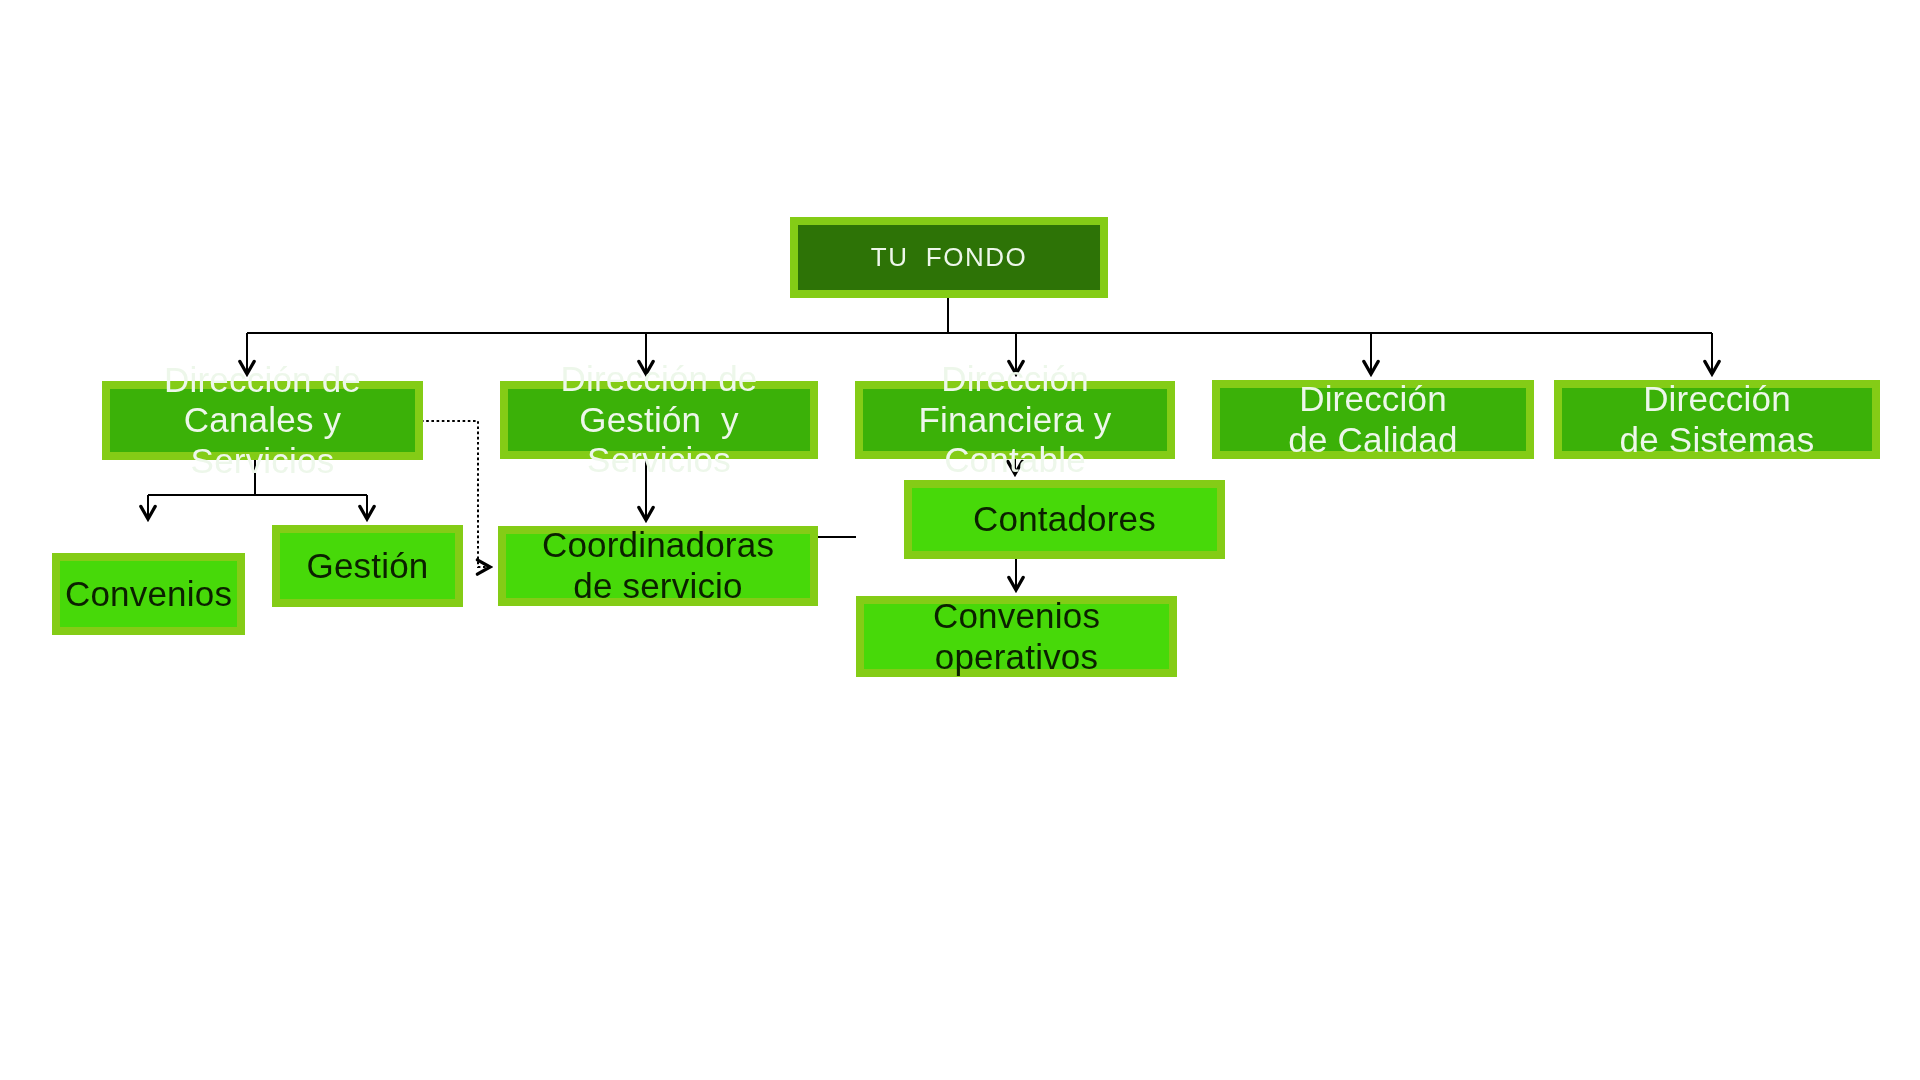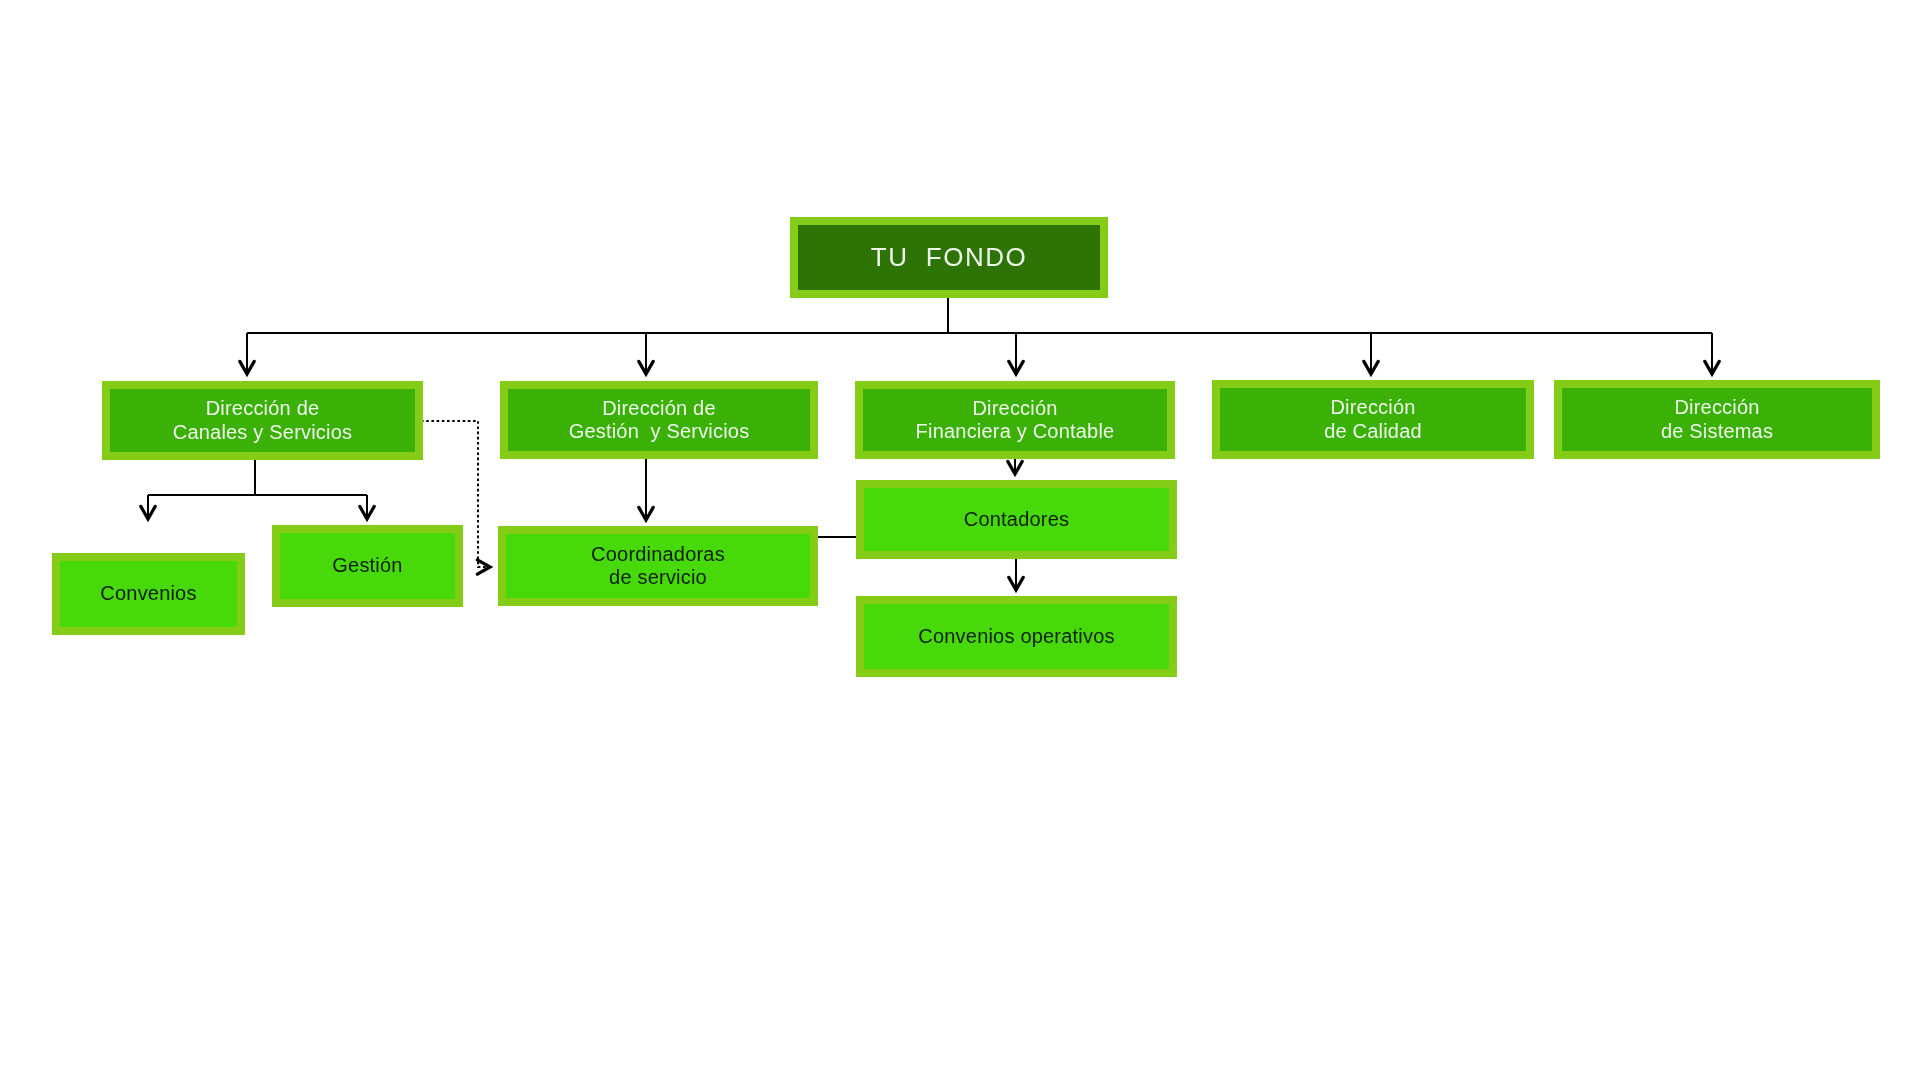--- a/index.html
+++ b/index.html
@@ -30,21 +30,21 @@
     display: flex;
     align-items: center;
     justify-content: center;
     text-align: center;
   }
   .box-root      { background: var(--root-fill, #2d7306); }
   .box-direction { background: var(--direction-fill, #3bb108); }
   .box-unit      { background: var(--unit-fill, #47d909); }
   .box-label {
     white-space: pre-wrap;
-    font-size: 20px;
+    font-size: 35px;
     line-height: 1.16;
     letter-spacing: 0.2px;
   }
   .label-light { color: var(--light-text, #edf7ea); }
   .label-dark  { color: var(--dark-text, #0b2000); }
   .box-root .box-label {
     font-size: 26px;
     letter-spacing: 1.5px;
   }
   .conn {
@@ -127,21 +127,21 @@
 
   <div class="box box-unit" style="left:272px; top:525px; width:191px; height:82px;">
     <span class="box-label label-dark">Gestión</span>
   </div>
 
   <div class="box box-unit" style="left:498px; top:526px; width:320px; height:80px;">
     <span class="box-label label-dark">Coordinadoras
 de servicio</span>
   </div>
 
-  <div class="box box-unit" style="left:856px; top:480px; width:321px; height:79px;">
+  <div class="box box-unit" style="left:904px; top:480px; width:321px; height:79px;">
     <span class="box-label label-dark">Contadores</span>
   </div>
 
   <div class="box box-unit" style="left:856px; top:596px; width:321px; height:81px;">
     <span class="box-label label-dark">Convenios operativos</span>
   </div>
 
 </div>
 
 </body></html>

